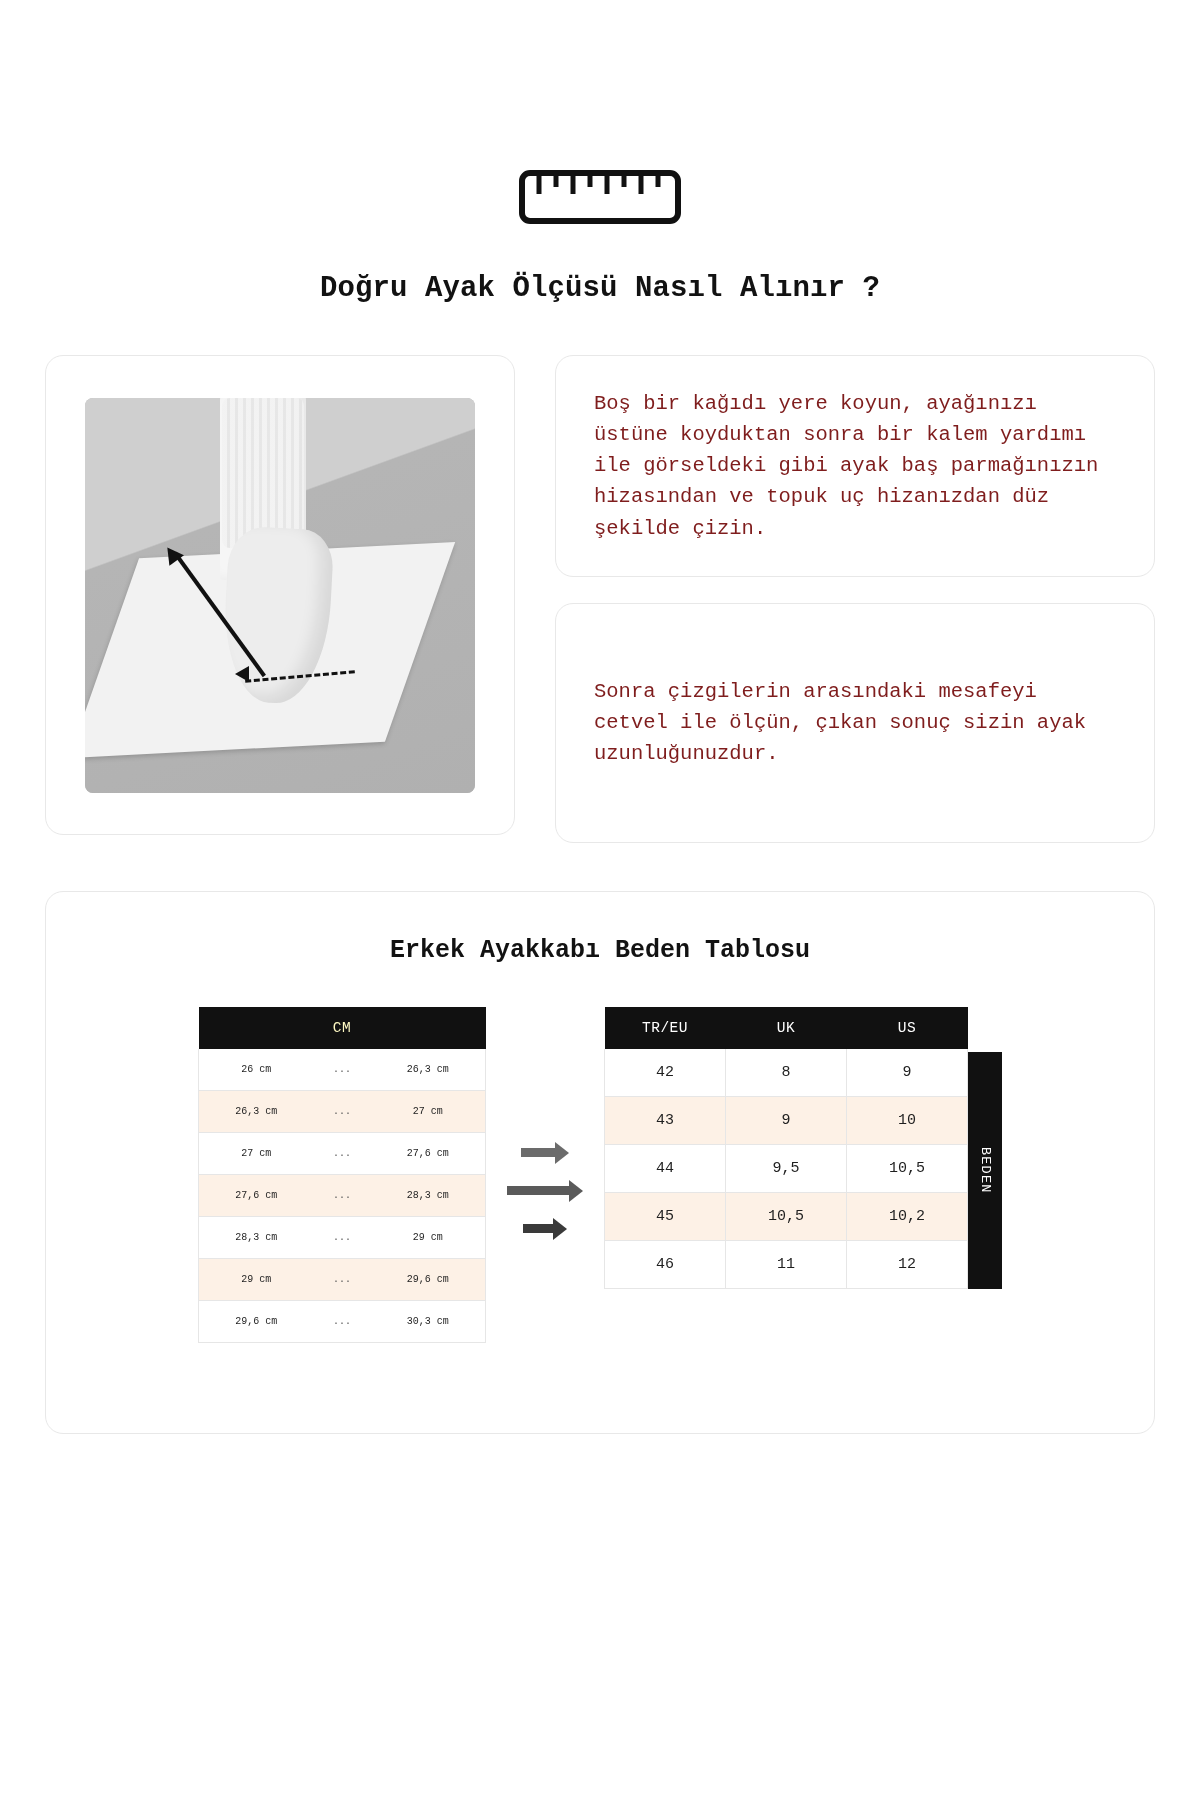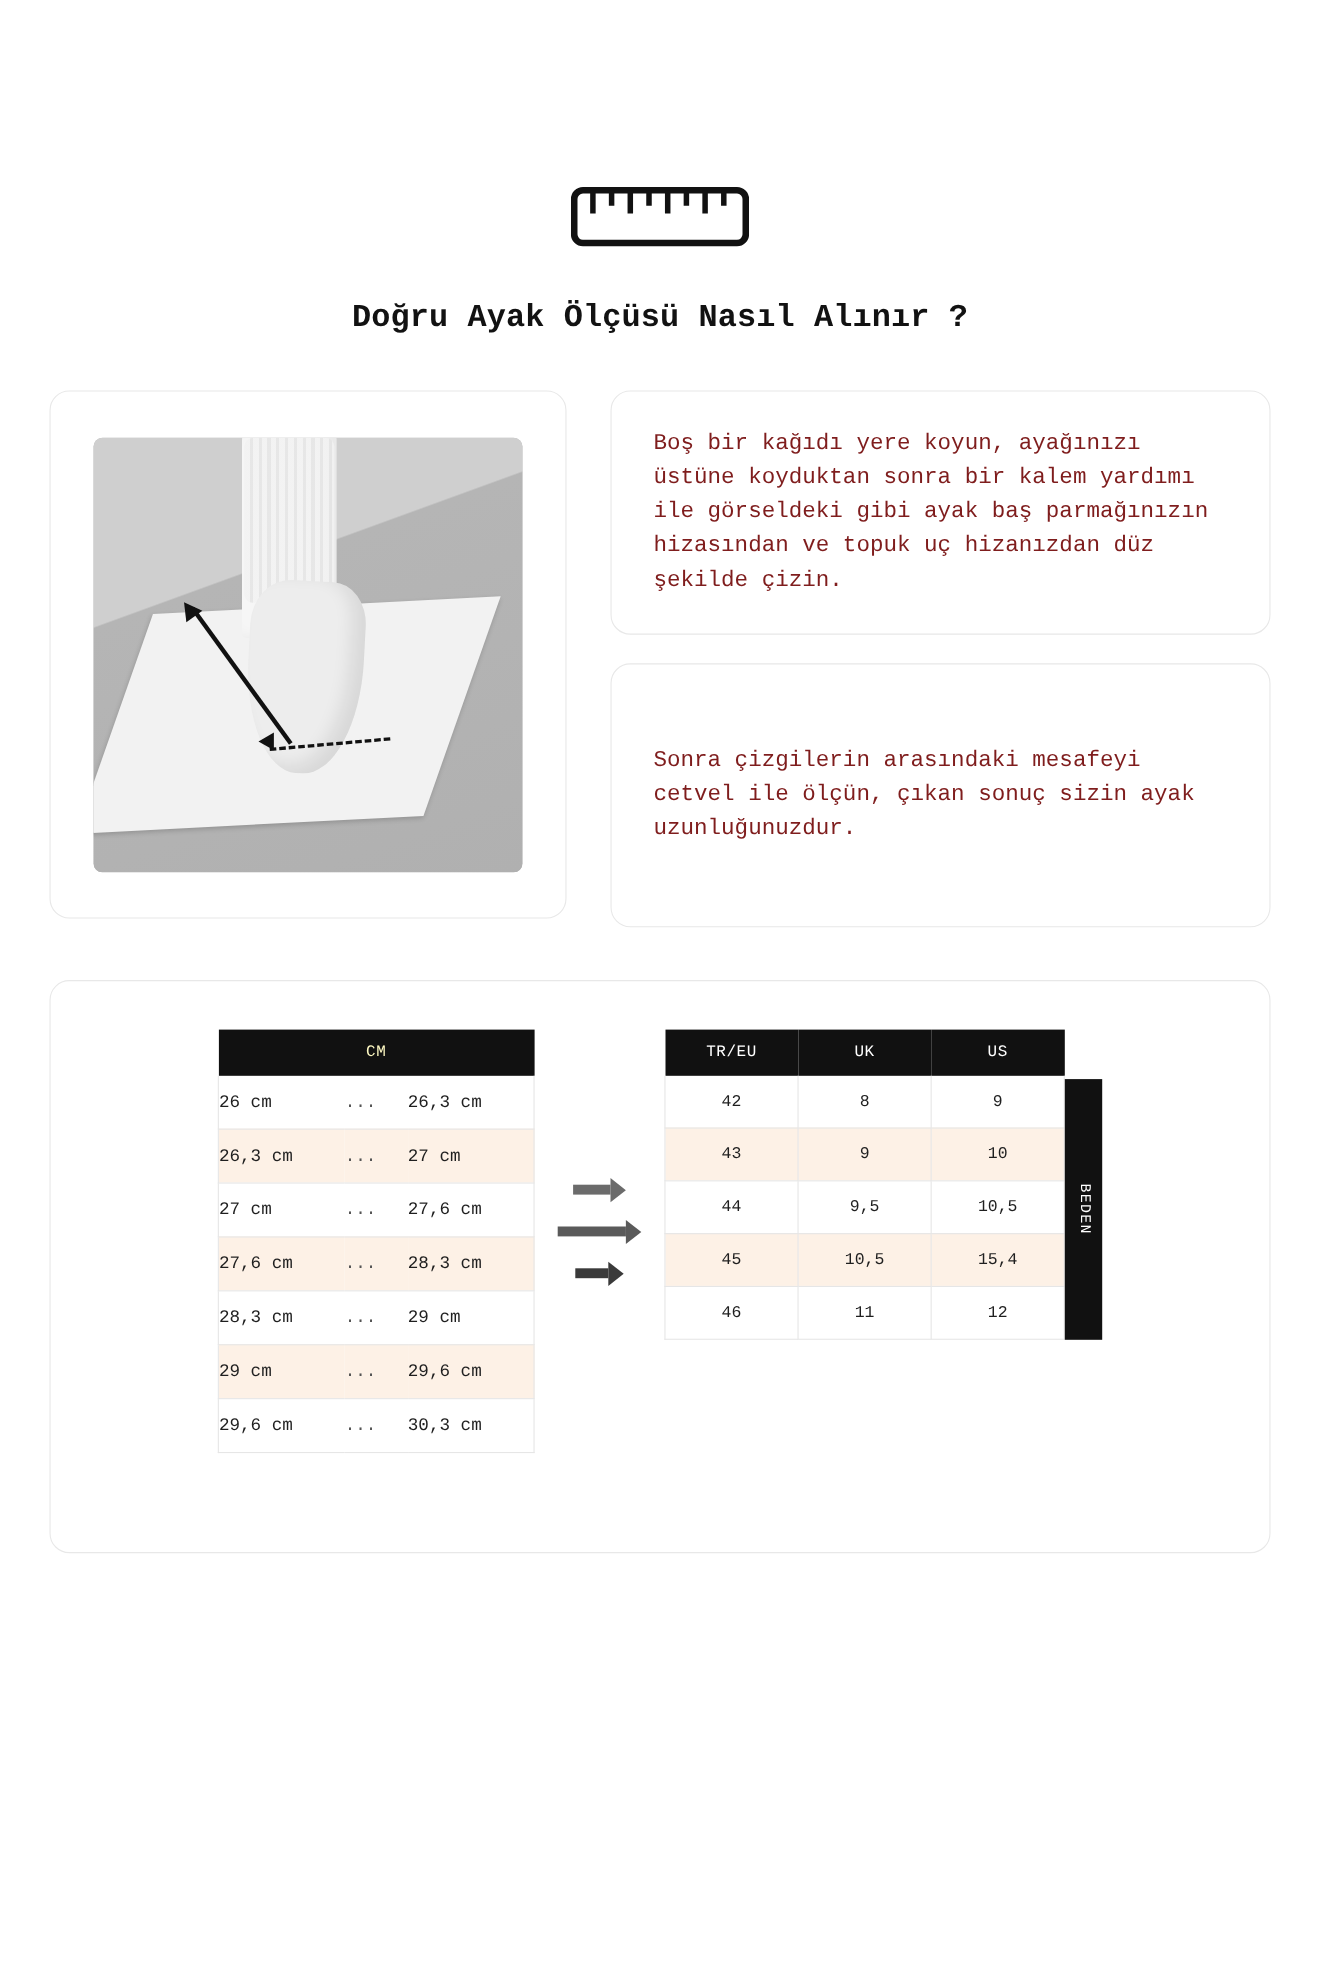--- a/index.html
+++ b/index.html
@@ -205,23 +205,24 @@
     color: #fef9c3;
     font-size: 14.5px;
     font-weight: normal;
     letter-spacing: .6px;
     padding: 13px 0;
     text-align: center;
   }
   .cm-table td {
     border: 1px solid #e6e6e6;
     border-top: none;
-    font-size: 16px;
+    font-size: 10px;
     color: #1f1f1f;
     padding: 15px 0;
+    text-align: center;
   }
   .cm-table tr:nth-child(even) td { background: #fdf1e6; }
   .cm-table td.c-left { width: 40%; border-right: none; }
   .cm-table td.c-dots { width: 20%; border-left: none; border-right: none; color: #555; }
   .cm-table td.c-right { width: 40%; border-left: none; }
 
   
   .arrows {
     width: 118px;
     padding-top: 135px;
@@ -321,20 +322,21 @@
         </div>
       </div>
 
       <div class="text-col">
         <div class="text-card first">Boş bir kağıdı yere koyun, ayağınızı üstüne koyduktan sonra bir kalem yardımı ile görseldeki gibi ayak baş parmağınızın hizasından ve topuk uç hizanızdan düz şekilde çizin.</div>
         <div class="text-card second">Sonra çizgilerin arasındaki mesafeyi cetvel ile ölçün, çıkan sonuç sizin ayak uzunluğunuzdur.</div>
       </div>
     </div>
 
     <div class="table-card">
+      <h2 class="table-title">Erkek Ayakkabı Beden Tablosu</h2>
 
       <div class="tables">
 
         <table class="cm-table">
           <thead>
             <tr>
               <th colspan="3">CM</th>
             </tr>
           </thead>
           <tbody>
@@ -412,21 +414,21 @@
                 <td>10</td>
               </tr>
               <tr>
                 <td>44</td>
                 <td>9,5</td>
                 <td>10,5</td>
               </tr>
               <tr>
                 <td>45</td>
                 <td>10,5</td>
-                <td>15,4</td>
+                <td>10,2</td>
               </tr>
               <tr>
                 <td>46</td>
                 <td>11</td>
                 <td>12</td>
               </tr>
             </tbody>
           </table>
           <div class="beden-bar">
             <span>BEDEN</span>

